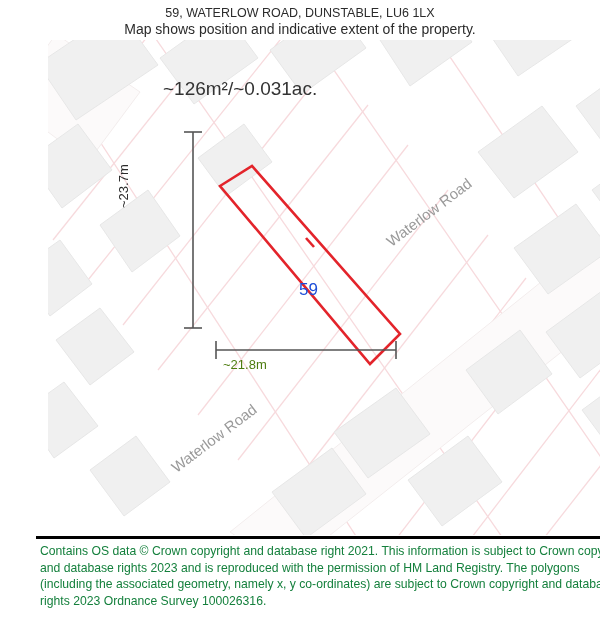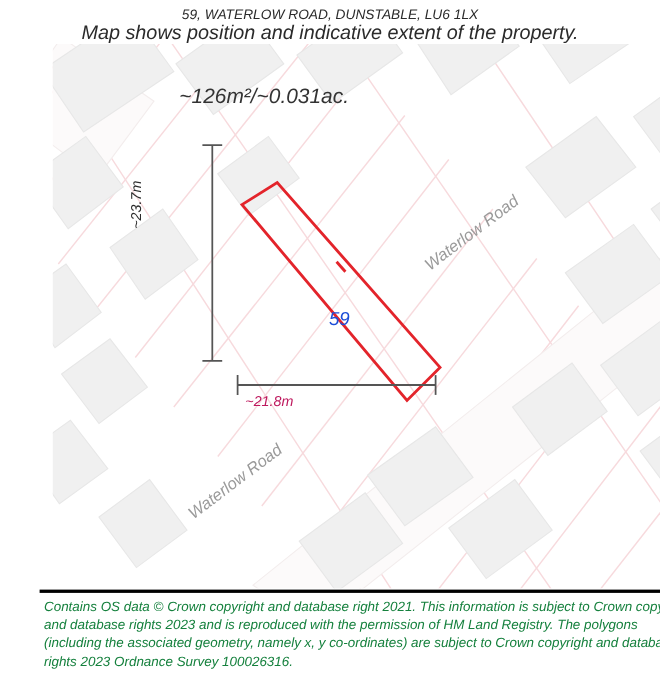--- a/index.html
+++ b/index.html
@@ -11,40 +11,39 @@
     height: 625px;
     background: #ffffff;
     font-family: "Liberation Sans", sans-serif;
     color: #333333;
     overflow: hidden;
   }
   .page {
     position: relative;
     width: 526px;
     height: 625px;
-    font-style: italic;
   }
   
   .header {
     position: absolute;
     top: 0;
     left: 0;
     width: 600px;
     height: 40px;
     text-align: center;
     padding-top: 5px;
     box-sizing: border-box;
   }
   .header .title {
     font-size: 12.5px;
     color: #2b2b2b;
     line-height: 16px;
   }
   .header .subtitle {
-    font-size: 18px;
+    font-size: 14px;
     color: #2b2b2b;
     line-height: 16px;
   }
   
   .map {
     position: absolute;
     top: 40px;
     left: 0;
     width: 600px;
     height: 495px;
@@ -78,21 +77,21 @@
     top: 168px;
     font-size: 13px;
     transform: rotate(-90deg);
     transform-origin: left top;
     color: #2b2b2b;
   }
   .dim-horizontal {
     left: 223px;
     top: 317px;
     font-size: 13px;
-    color: #be185d;
+    color: #4d7c0f;
   }
   .street-1 {
     left: 383px;
     top: 196px;
     font-size: 15px;
     color: #9a9a9a;
     transform: rotate(-37deg);
     transform-origin: left top;
   }
   .street-2 {

